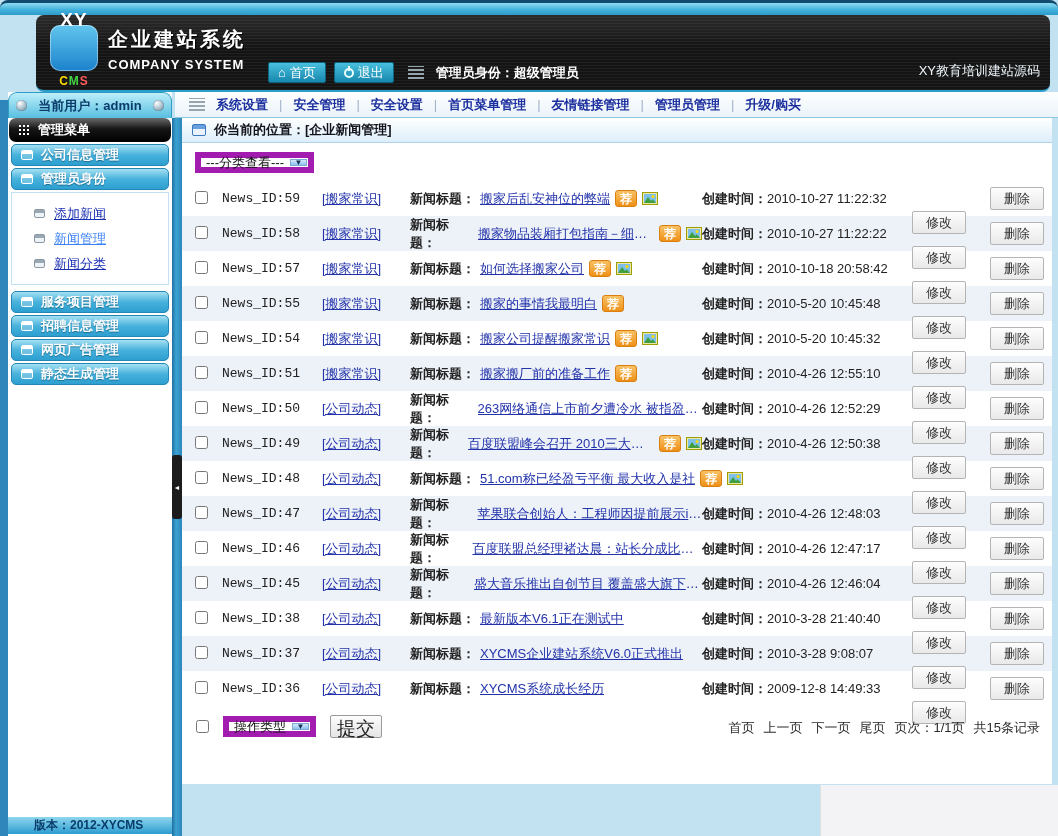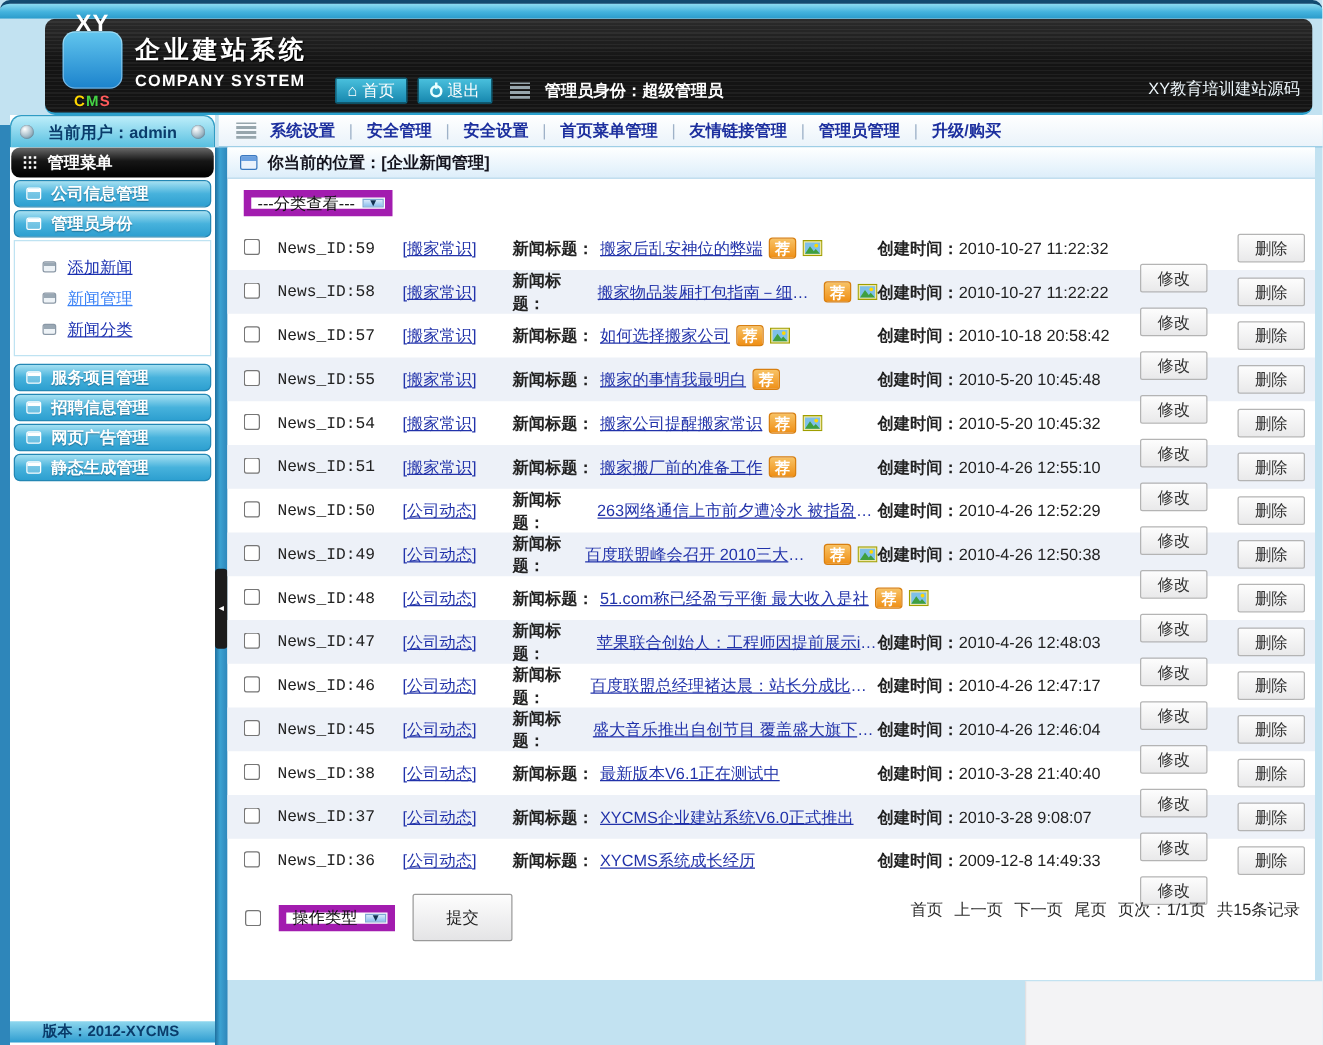--- a/index.html
+++ b/index.html
@@ -164,21 +164,21 @@
   .cell-time { width:210px; flex:none; color:#222; }
   .cell-time .tp { font-weight:bold; }
   .cell-edit { width:78px; flex:none;margin-top:48px; }
   .cell-del { width:62px; flex:none; }
   .mini-btn { width:54px; height:23px; font-size:13px; color:#333;
     background: linear-gradient(#fdfdfd, #e9e9ea); border:1px solid #b4b4b4; border-radius:2px;
     font-family:"Liberation Sans","DejaVu Sans",sans-serif; cursor:pointer; }
 
   .batch { display:flex; align-items:center; margin-top:9px; padding-left:14px; gap:14px; font-size:13px; position:relative; }
   .batch input { width:13px; height:13px; }
-  .submit-btn { height:38px; padding:0 26px; font-size:13px; color:#222;
+  .submit-btn { height:23px; padding:0 6px; font-size:19px; color:#222;
     background: linear-gradient(#fdfdfd, #e4e4e6); border:1px solid #9a9a9a; border-radius:2px;
     font-family:"Liberation Sans","DejaVu Sans",sans-serif; cursor:pointer; }
   .pagination { position:absolute; right:12px; top:4px; display:flex; gap:9px; color:#2b2b2b; }
   .pagination a { color:#2b2b2b; text-decoration:none; }
 
   .gray-corner { position:absolute; left:820px; top:785px; right:0; bottom:0; background:#f3f3f5; border-left:1px solid #e0e0e3; }
 </style>
 </head>
 <body>
 

